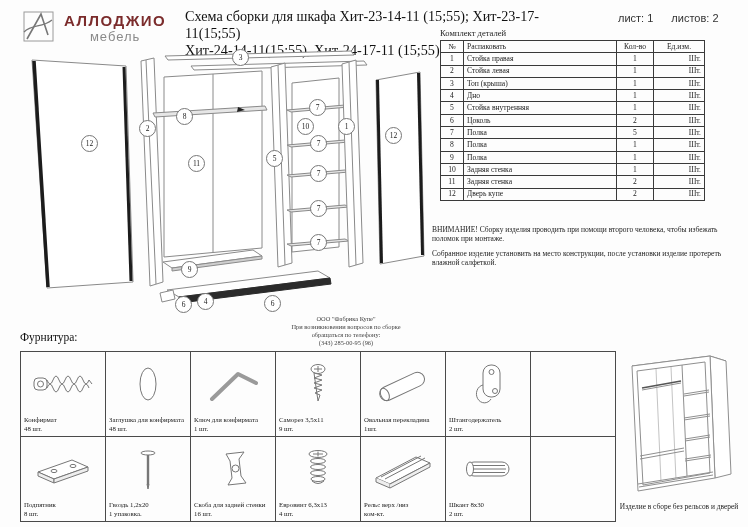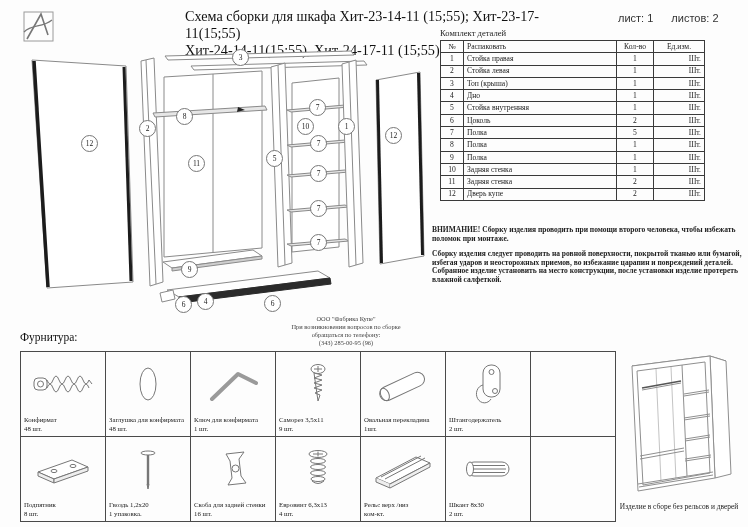--- a/index.html
+++ b/index.html
@@ -34,21 +34,21 @@
     padding:0 3px;height:11.3px;line-height:1;white-space:nowrap;color:#222;
   }
   .parts-table .c-num{width:16px;text-align:center;}
   .parts-table .c-name{width:146px;text-align:left;}
   .parts-table .c-qty{width:30px;text-align:center;}
   .parts-table .c-unit{width:44px;text-align:right;}
   .parts-table th{text-align:left;}
   .parts-table th.c-num,.parts-table th.c-qty,.parts-table th.c-unit{text-align:center;}
   
   .notes{position:absolute;left:432px;top:226px;width:313px;font-size:7.5px;line-height:1.18;color:#222;}
-  .notes p{margin:0 0 6px 0;font-weight:bold;}
+  .notes p{margin:0 0 6px 0;}
   .notes p.tight{margin:0;}
   
   .hw-label{position:absolute;left:20px;top:331px;font-size:11.5px;color:#111;}
   .hw-grid{position:absolute;left:20px;top:351px;border-collapse:collapse;}
   .hw-grid td{
     border:1px solid #4a4a4a;width:84px;height:84px;padding:0;vertical-align:bottom;
   }
   .hw-cell{display:flex;flex-direction:column;height:84px;}
   .hw-icon{flex:1;display:flex;align-items:center;justify-content:center;}
   .hw-text{padding:0 3px 3px 3px;font-size:6.8px;line-height:1.15;color:#222;}
@@ -66,20 +66,24 @@
 <body>
 
 <div class="logo">
   <div class="logo-mark">
     <svg width="34" height="34" viewBox="0 0 34 34">
       <rect x="2" y="2" width="29" height="29" fill="none" stroke="#9a9a9a" stroke-width="1"></rect>
       <path d="M5,29 L19,4 L26,25" fill="none" stroke="#777" stroke-width="1.6"></path>
       <path d="M2,22 C10,14 20,18 30,10" fill="none" stroke="#777" stroke-width="1.2"></path>
     </svg>
   </div>
+  <div class="logo-text">
+    <div class="brand">АЛЛОДЖИО</div>
+    <div class="brand-sub">мебель</div>
+  </div>
 </div>
 
 <div class="doc-title">
   <div>Схема сборки для шкафа Хит-23-14-11 (15;55); Хит-23-17-11(15;55)</div>
   <div>Хит-24-14-11(15;55), Хит-24-17-11 (15;55)</div>
 </div>
 
 <div class="sheets">
   <span>лист: 1</span><span>листов: 2</span>
 </div>
@@ -253,21 +257,20 @@
         <td class="c-num">12</td>
         <td class="c-name">Дверь купе</td>
         <td class="c-qty">2</td>
         <td class="c-unit">Шт.</td>
       </tr>
 </tbody>
   </table>
 
 <div class="notes">
   <p>ВНИМАНИЕ! Сборку изделия проводить при помощи второго человека, чтобы избежать поломок при монтаже.</p>
-  <p class="tight">Сборку изделия следует проводить на ровной поверхности, покрытой тканью или бумагой, избегая ударов и неосторожных приемов, во избежание царапин и повреждений деталей.</p>
   <p>Собранное изделие установить на место конструкции, после установки изделие протереть влажной салфеткой.</p>
 </div>
 
 <div class="hw-label">Фурнитура:</div>
 
 <table class="hw-grid">
   <tbody>
       <tr>
     <td>
           <div class="hw-cell">

